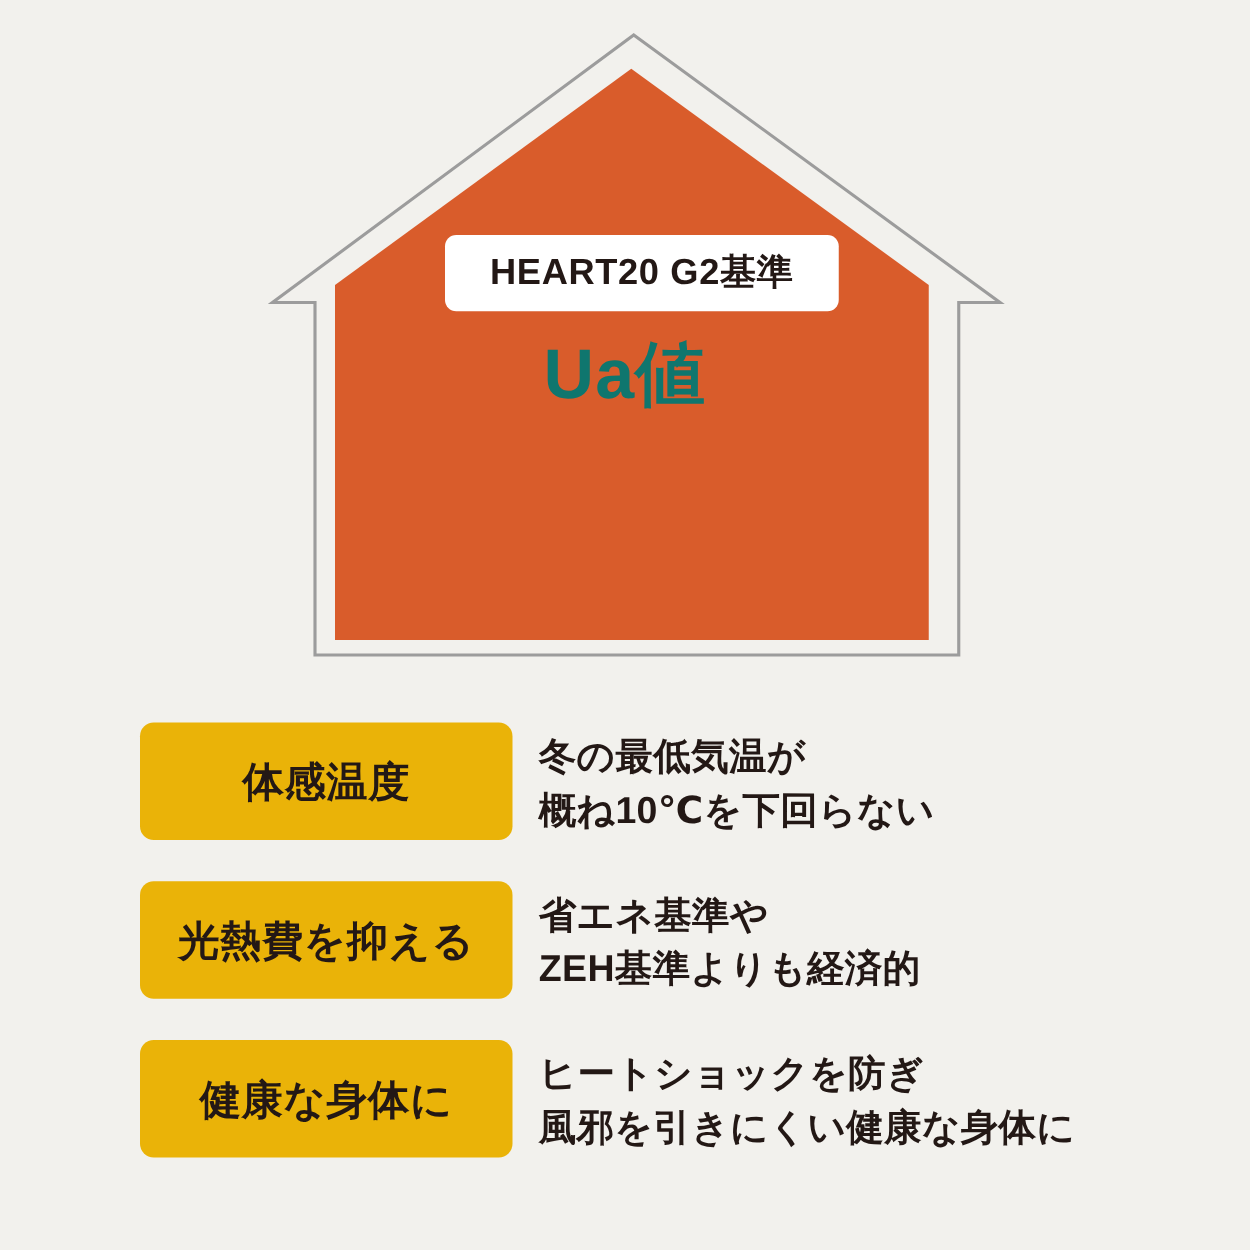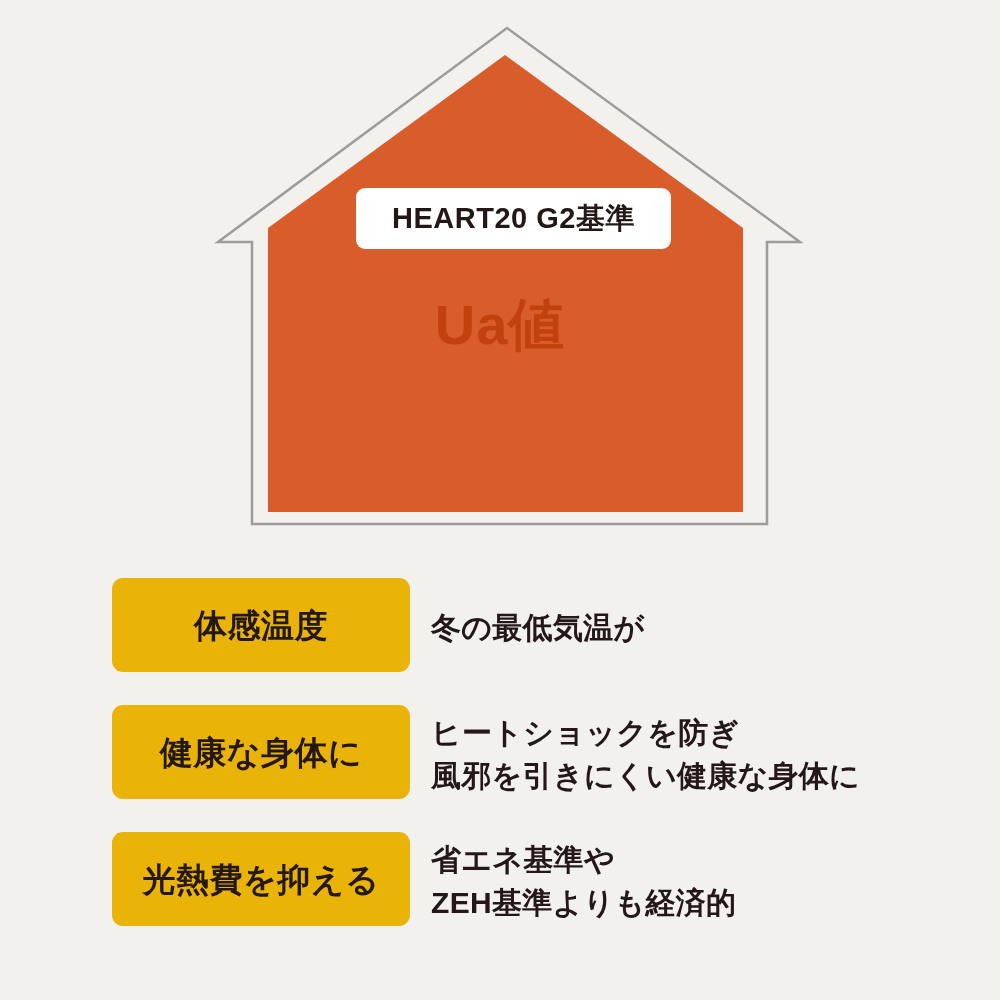--- a/index.html
+++ b/index.html
@@ -66,24 +66,23 @@
     left: 0;
     top: 270px;
     width: 1000px;
     text-align: center;
     z-index: 5;
     pointer-events: none;
   }
   #ua-label {
     font-size: 56px;
     font-weight: bold;
-    color: #c2410c;
+    color: #0f766e;
     line-height: 1.05;
     letter-spacing: 1px;
-    margin-top: 26px;
   }
   #ua-value {
     font-size: 138px;
     font-weight: 400;
     color: #FFFFFF;
     line-height: 0.92;
     letter-spacing: -1px;
     margin-top: 6px;
   }
 
@@ -163,38 +162,39 @@
   </div>
 
   <div id="feature-list">
 
     <div class="feature-row">
       <div class="feature-chip">
         <span class="feature-chip-label">体感温度</span>
       </div>
       <div class="feature-desc">
         <span class="feature-desc-line">冬の最低気温が</span>
+        <span class="feature-desc-line">概ね10℃を下回らない</span>
+      </div>
+    </div>
+
+    <div class="feature-row">
+      <div class="feature-chip">
+        <span class="feature-chip-label">光熱費を抑える</span>
+      </div>
+      <div class="feature-desc">
+        <span class="feature-desc-line">省エネ基準や</span>
+        <span class="feature-desc-line">ZEH基準よりも経済的</span>
       </div>
     </div>
 
     <div class="feature-row">
       <div class="feature-chip">
         <span class="feature-chip-label">健康な身体に</span>
       </div>
       <div class="feature-desc">
         <span class="feature-desc-line">ヒートショックを防ぎ</span>
         <span class="feature-desc-line">風邪を引きにくい健康な身体に</span>
       </div>
     </div>
 
-    <div class="feature-row">
-      <div class="feature-chip">
-        <span class="feature-chip-label">光熱費を抑える</span>
-      </div>
-      <div class="feature-desc">
-        <span class="feature-desc-line">省エネ基準や</span>
-        <span class="feature-desc-line">ZEH基準よりも経済的</span>
-      </div>
-    </div>
-
   </div>
 
 </div>
 
 </body></html>

